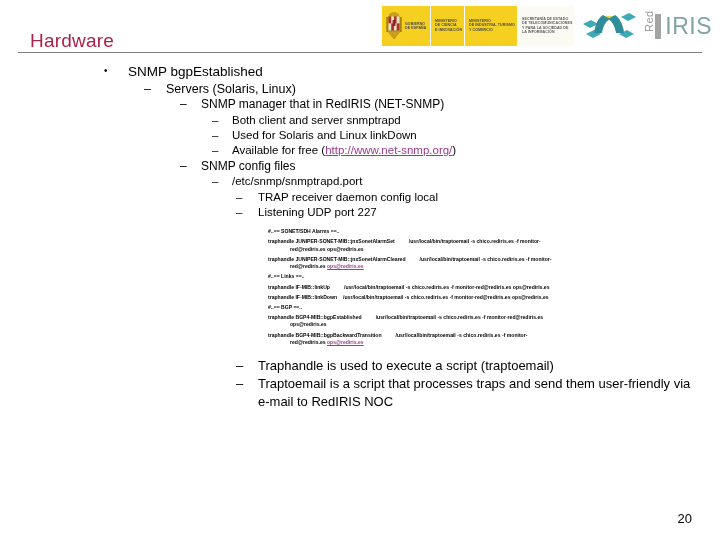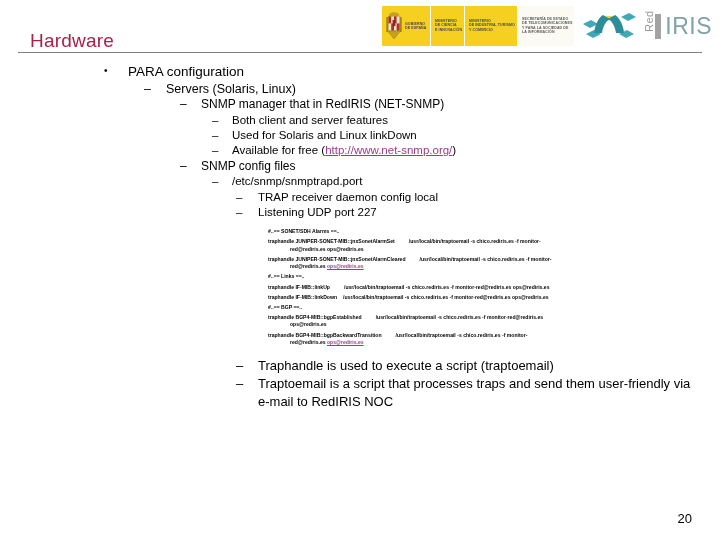--- a/index.html
+++ b/index.html
@@ -251,36 +251,36 @@
     </div>
   </div>
 </div>
 
 <div id="header-rule"></div>
 
 <div id="slide-body">
 
   <div class="bullet-row lvl1">
     <span class="bullet-mark">•</span>
-    <span class="bullet-text">PARA configuration</span>
+    <span class="bullet-text">SNMP bgpEstablished</span>
   </div>
 
   <div class="bullet-row lvl2">
     <span class="bullet-mark">–</span>
     <span class="bullet-text">Servers (Solaris, Linux)</span>
   </div>
 
   <div class="bullet-row lvl3">
     <span class="bullet-mark">–</span>
     <span class="bullet-text">SNMP manager that in RedIRIS (NET-SNMP)</span>
   </div>
 
   <div class="bullet-row lvl4">
     <span class="bullet-mark">–</span>
-    <span class="bullet-text">Both client and server features</span>
+    <span class="bullet-text">Both client and server snmptrapd</span>
   </div>
 
   <div class="bullet-row lvl4">
     <span class="bullet-mark">–</span>
     <span class="bullet-text">Used for Solaris and Linux linkDown</span>
   </div>
 
   <div class="bullet-row lvl4">
     <span class="bullet-mark">–</span>
     <span class="bullet-text"><span>Available for free (</span><a class="xlink" href="#">http://www.net-snmp.org/</a><span>)</span></span>

